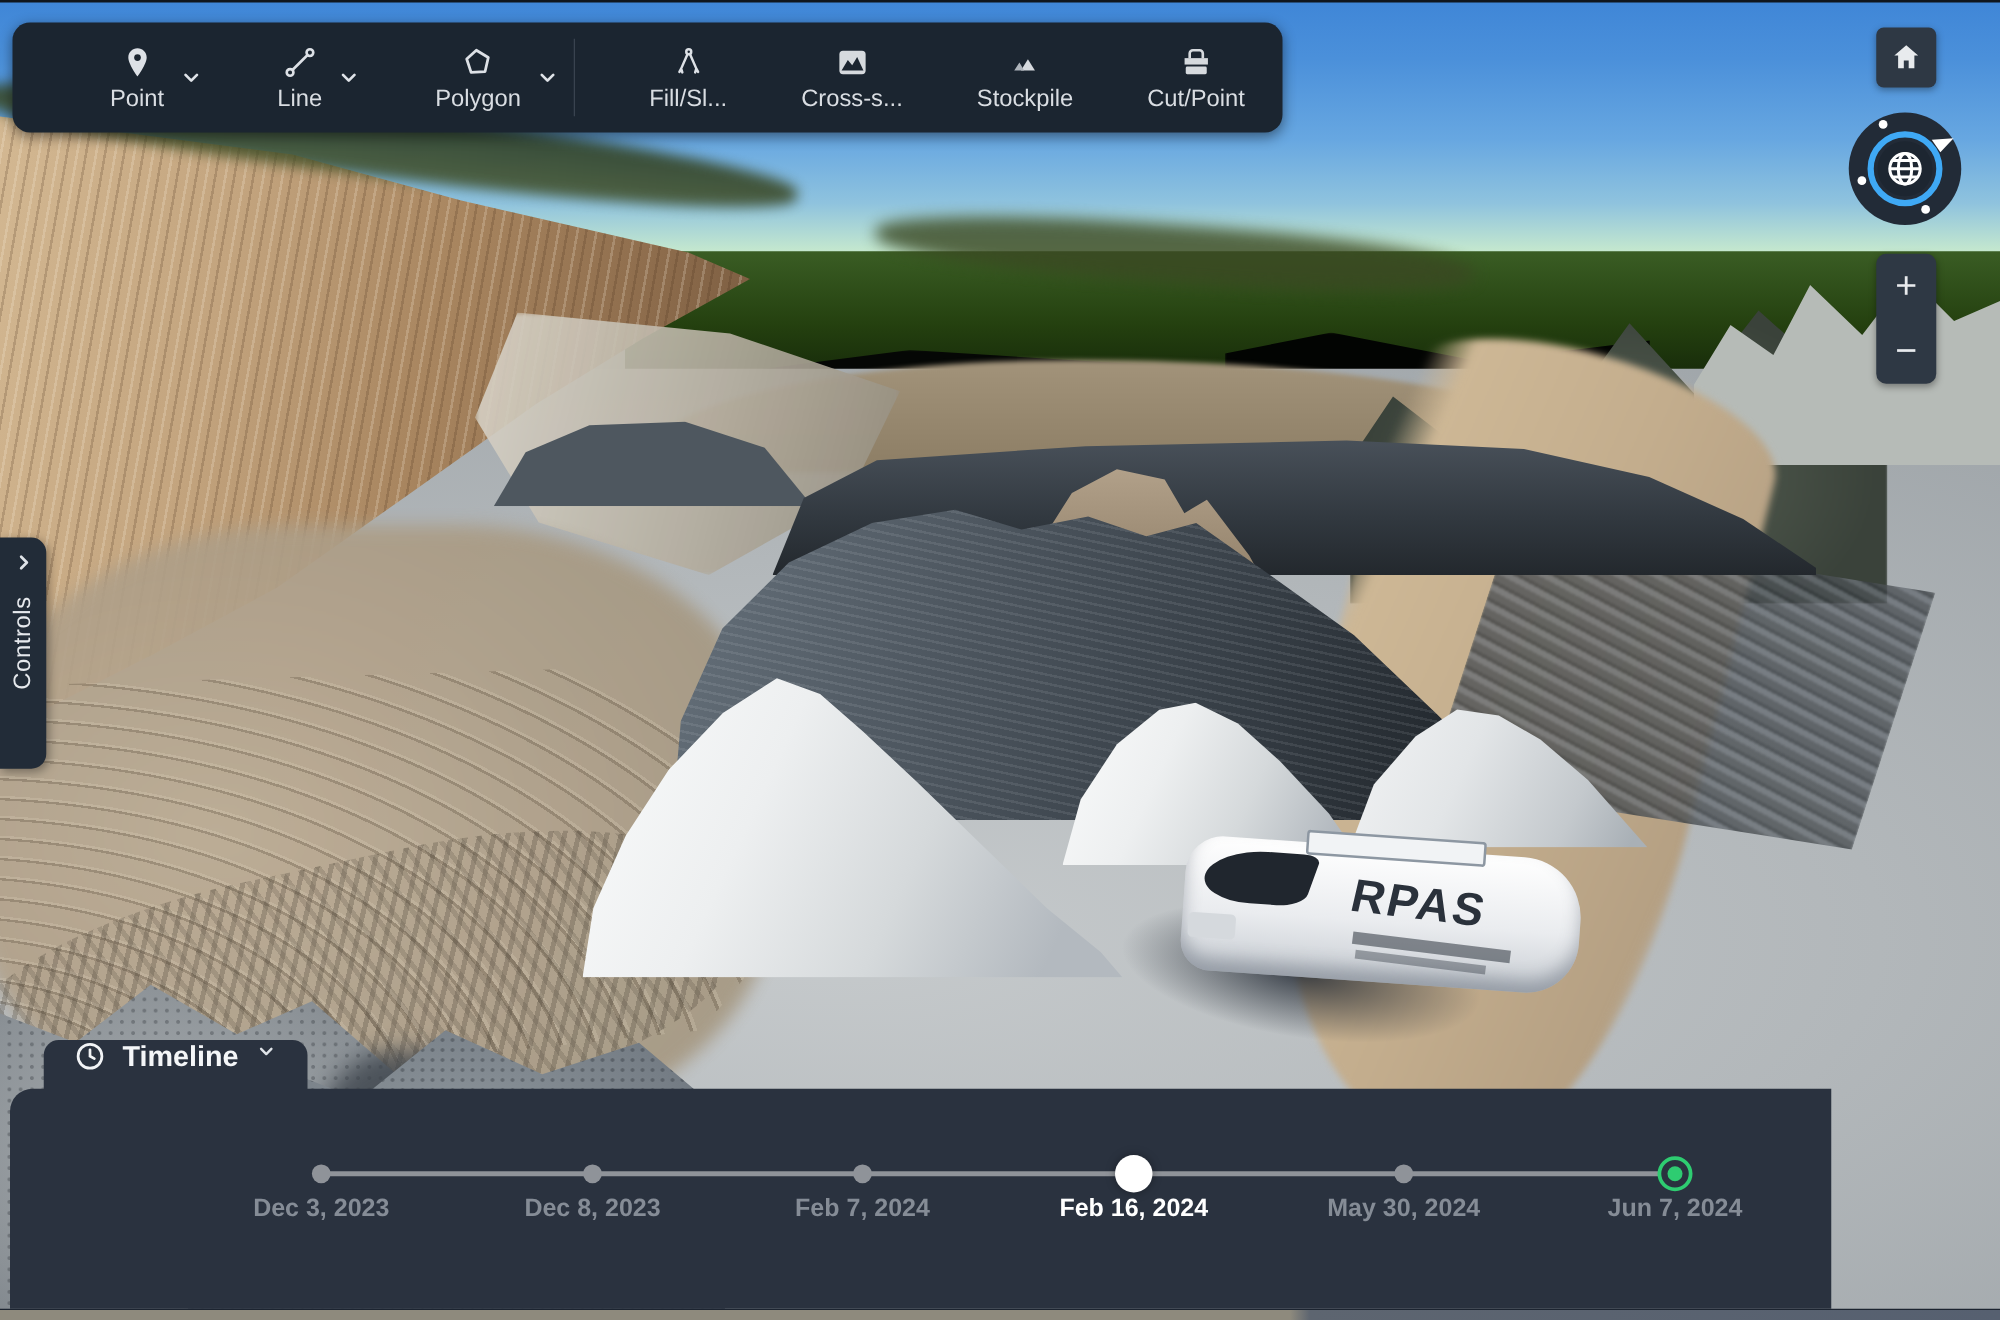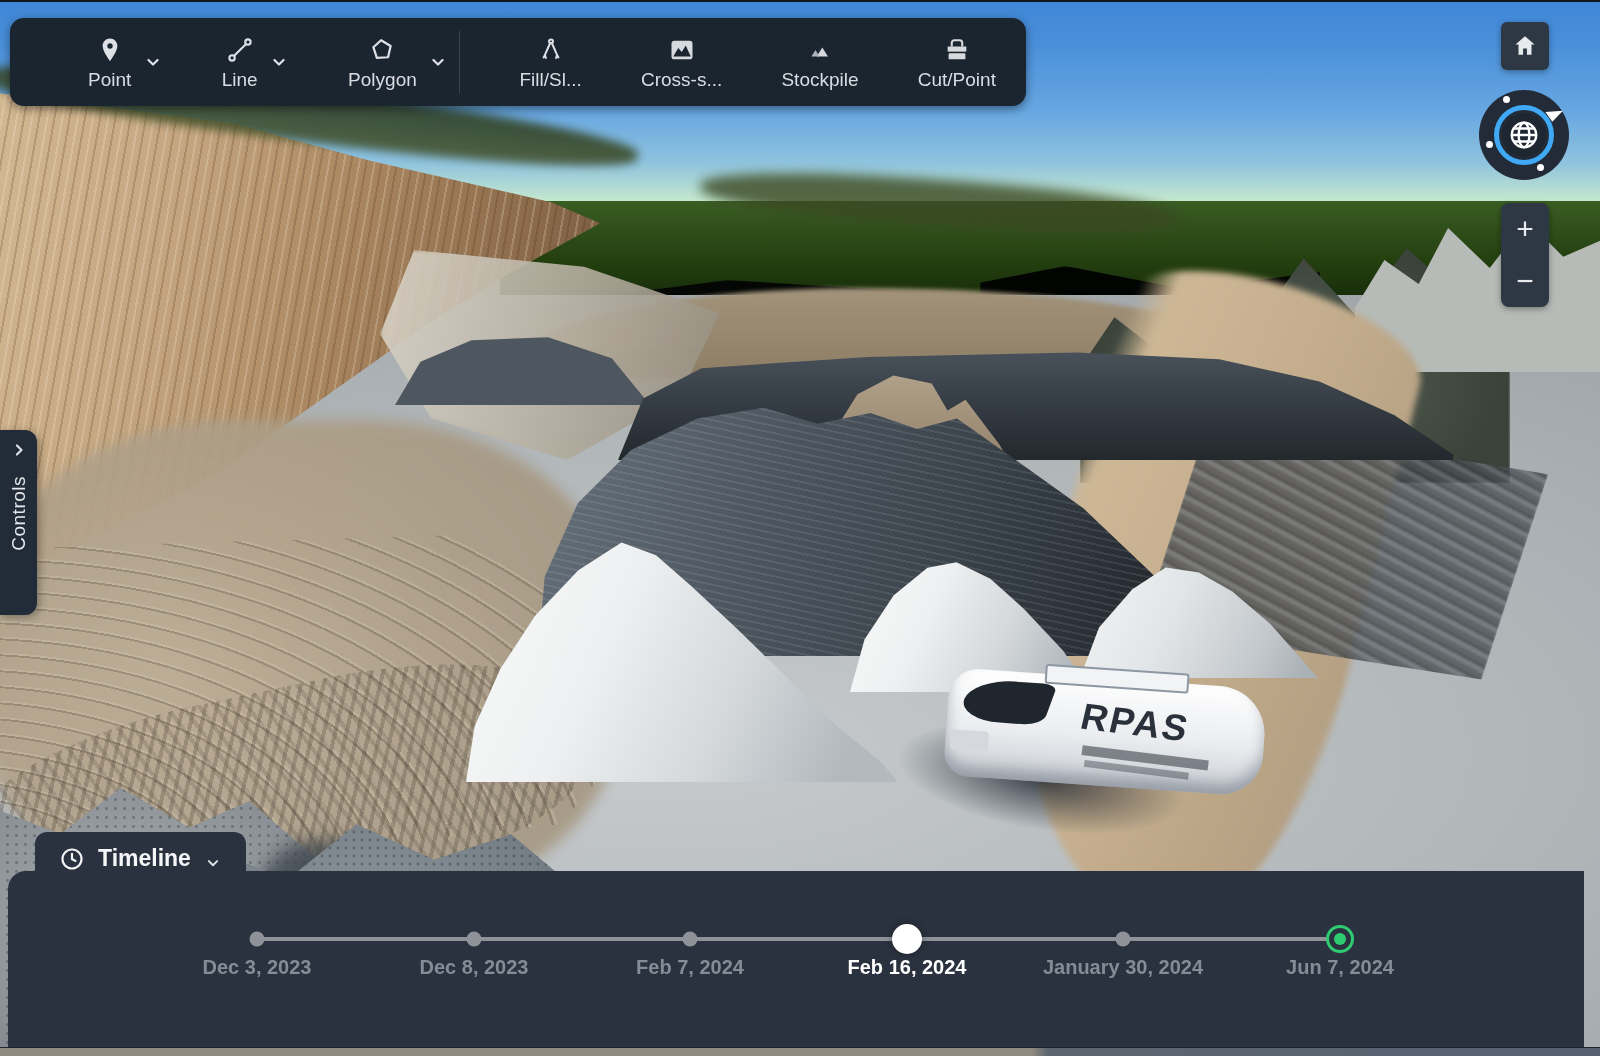--- a/index.html
+++ b/index.html
@@ -147,26 +147,26 @@
   #zoom-panel{position:absolute;left:1501px;top:203px;width:48px;height:104px;background:#2e3844;
     border-radius:8px;display:flex;flex-direction:column;z-index:60;box-shadow:0 2px 6px rgba(0,0,0,.35);}
   .zoom-btn{flex:1;display:grid;place-items:center;color:#e8eaed;font-size:30px;font-weight:300;cursor:pointer;line-height:1;}
   #controls-tab{position:absolute;left:0;top:430px;width:37px;height:185px;background:#222c38;
     border-radius:0 12px 12px 0;display:flex;flex-direction:column;align-items:center;
     padding:10px 0;box-sizing:border-box;z-index:55;cursor:pointer;box-shadow:2px 2px 8px rgba(0,0,0,.35);}
   #controls-tab .chev svg{width:20px;height:20px;}
   .controls-label{writing-mode:vertical-rl;transform:rotate(180deg);font-size:19px;color:#e6e9ed;
     letter-spacing:.5px;margin-top:12px;}
   #timeline-tab{position:absolute;left:35px;top:832px;height:40px;background:#2a323f;
-    border-radius:12px 12px 0 0;display:flex;align-items:flex-end;gap:13px;padding:0 24px;
+    border-radius:12px 12px 0 0;display:flex;align-items:flex-start;gap:13px;padding:0 24px;
     z-index:61;cursor:pointer;}
   #timeline-tab .clock svg{width:26px;height:26px;display:block;}
   .timeline-title{font-size:23px;font-weight:bold;color:#f4f6f8;}
   #timeline-tab .chev svg{width:18px;height:18px;display:block;}
-  #timeline-panel{position:absolute;left:8px;top:871px;width:1576px;height:176px;background:#2a323f;
+  #timeline-panel{position:absolute;left:8px;top:871px;width:1457px;height:176px;background:#2a323f;
     border-radius:18px 0 0 0;z-index:60;}
   .track{position:absolute;top:66px;height:4px;background:#8f9399;border-radius:2px;}
   .tdot{position:absolute;top:68px;transform:translate(-50%,-50%);border-radius:50%;cursor:pointer;}
   .tdot.normal{width:15px;height:15px;background:#8f9399;}
   .tdot.selected{width:30px;height:30px;background:#ffffff;box-shadow:0 0 8px rgba(0,0,0,.35);}
   .tdot.latest{width:28px;height:28px;background:#2a323f;border:3px solid #2ecc71;box-sizing:border-box;display:grid;place-items:center;}
   .tdot.latest::after{content:'';width:12px;height:12px;border-radius:50%;background:#2ecc71;}
   .tdate{position:absolute;top:85px;transform:translateX(-50%);font-size:20px;font-weight:bold;
     color:#858c96;white-space:nowrap;cursor:pointer;}
   .tdate.selected{color:#ffffff;}
@@ -354,16 +354,16 @@
     <div class="track" style="left: 249px; width: 1083px;"></div>
     <div class="tdot normal" style="left: 249px;"></div>
     <div class="tdate" style="left: 249px;">Dec 3, 2023</div>
     <div class="tdot normal" style="left: 466px;"></div>
     <div class="tdate" style="left: 466px;">Dec 8, 2023</div>
     <div class="tdot normal" style="left: 682px;"></div>
     <div class="tdate" style="left: 682px;">Feb 7, 2024</div>
     <div class="tdot selected" style="left: 899px;"></div>
     <div class="tdate selected" style="left: 899px;">Feb 16, 2024</div>
     <div class="tdot normal" style="left: 1115px;"></div>
-    <div class="tdate" style="left: 1115px;">January 30, 2024</div>
+    <div class="tdate" style="left: 1115px;">May 30, 2024</div>
     <div class="tdot latest" style="left: 1332px;"></div>
     <div class="tdate" style="left: 1332px;">Jun 7, 2024</div>
   </div>
 
 </body></html>

